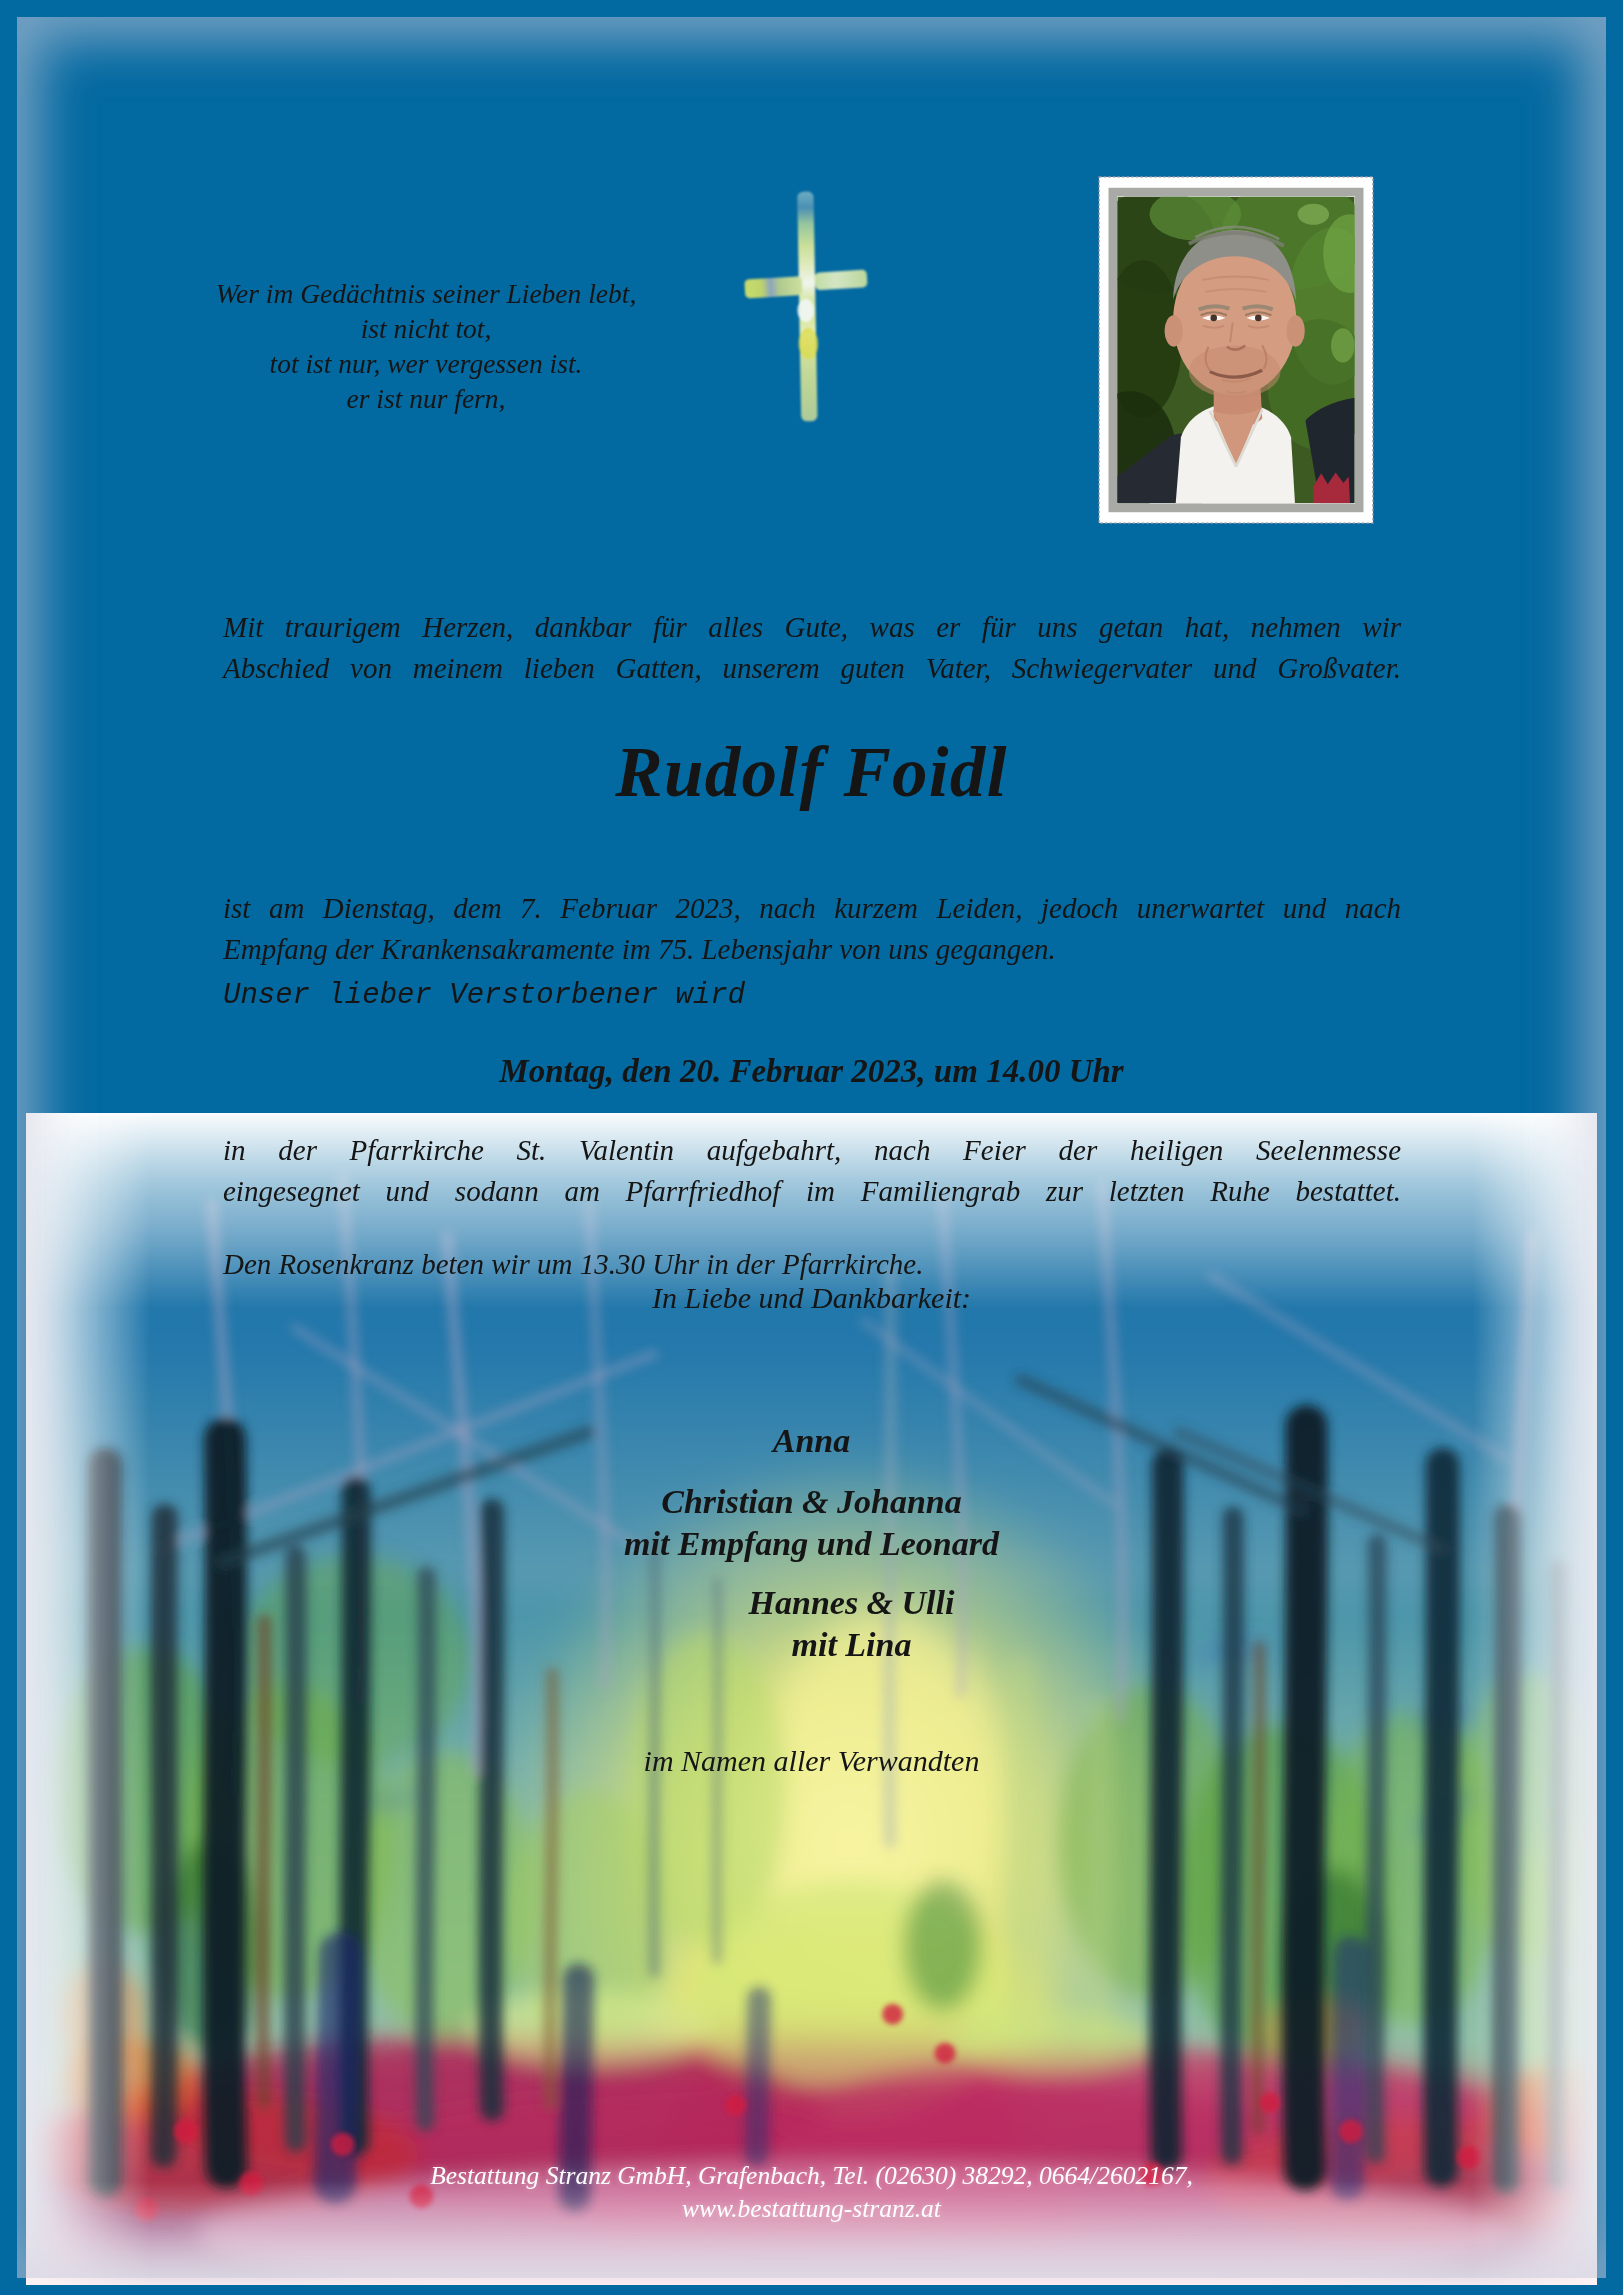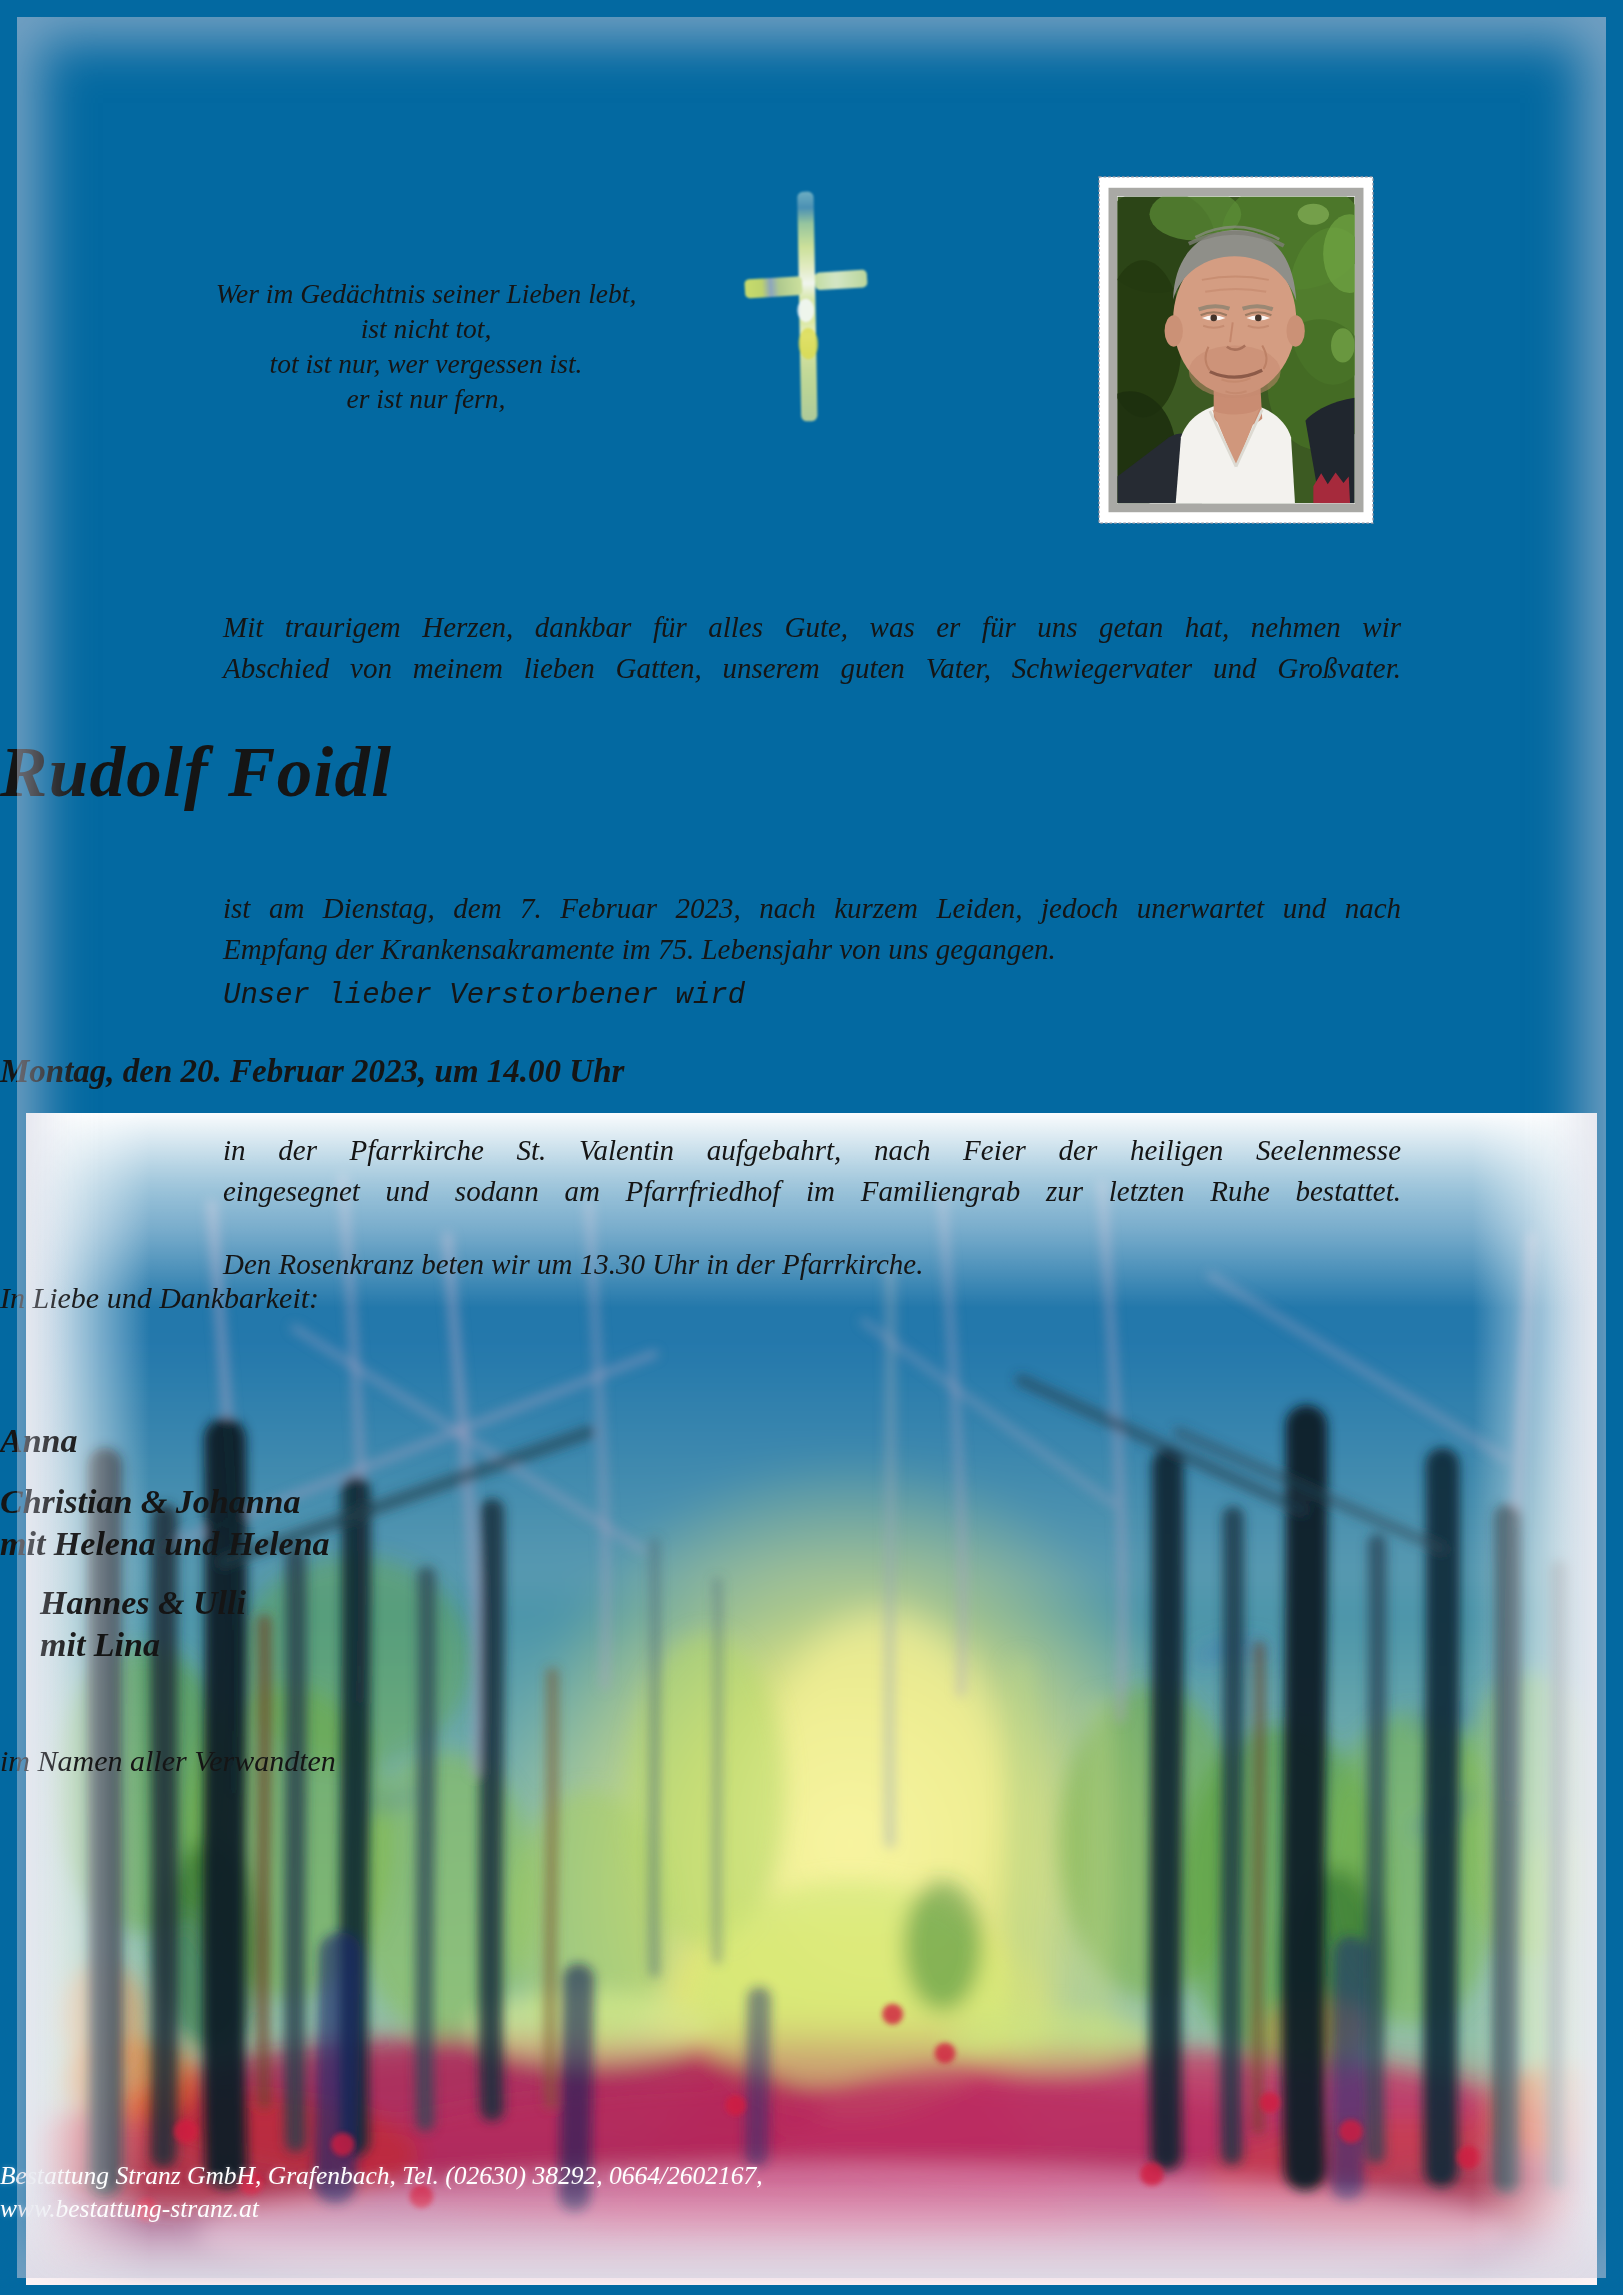--- a/index.html
+++ b/index.html
@@ -15,21 +15,21 @@
   }
   .abs { position:absolute; z-index:2; }
   .poem {
     left:151px; top:276px; width:550px; text-align:center;
     font-style:italic; font-size:27.5px; line-height:35px;
   }
   .poem-line { display:block; }
   .body-par { left:223px; width:1178px; font-style:italic; font-size:29px; line-height:41px; }
   .jline { display:block; text-align:justify; text-align-last:justify; }
   .lline { display:block; text-align:left; }
-  .center-line { left:0; width:1623px; text-align:left; font-style:italic; }
+  .center-line { left:0; width:1623px; text-align:center; font-style:italic; }
   .name    { top:732px; font-size:71px; font-weight:bold; letter-spacing:1.3px; }
   .intro   { top:607px; }
   .death   { top:888px; }
   .leadin  { left:223px; top:979px; width:1178px; font-style:italic; font-size:29px;font-family:Liberation Mono, monospace; }
   .datetime{ top:1053px; font-size:33px; font-weight:bold; }
   .details { top:1130px; }
   .rosary  { left:223px; top:1248px; width:1178px; font-style:italic; font-size:29px; }
   .closing { top:1281px; font-size:30px; }
   .mourner { font-weight:bold; font-size:34px; line-height:42px; }
   .m1 { top:1420px; } .m2 { top:1481px; } .m3 { top:1582px;padding-left:40px; }
@@ -331,21 +331,21 @@
 
   <div class="abs rosary">Den Rosenkranz beten wir um 13.30 Uhr in der Pfarrkirche.</div>
 
   <div class="abs center-line closing">In Liebe und Dankbarkeit:</div>
 
   <div class="abs center-line mourner m1">
     <span class="mourner-line">Anna</span>
   </div>
   <div class="abs center-line mourner m2">
     <span class="mourner-line">Christian &amp; Johanna</span>
-    <span class="mourner-line">mit Helena und Helena</span>
+    <span class="mourner-line">mit Empfang und Leonard</span>
   </div>
   <div class="abs center-line mourner m3">
     <span class="mourner-line">Hannes &amp; Ulli</span>
     <span class="mourner-line">mit Lina</span>
   </div>
 
   <div class="abs center-line relatives">im Namen aller Verwandten</div>
 
   <div class="abs center-line footer">
     <span class="footer-line">Bestattung Stranz GmbH, Grafenbach, Tel. (02630) 38292, 0664/2602167,</span>

